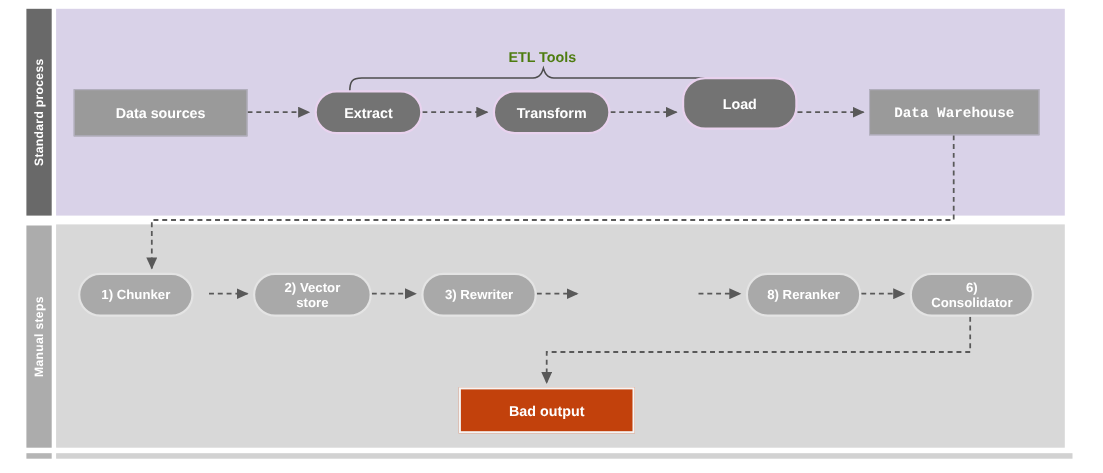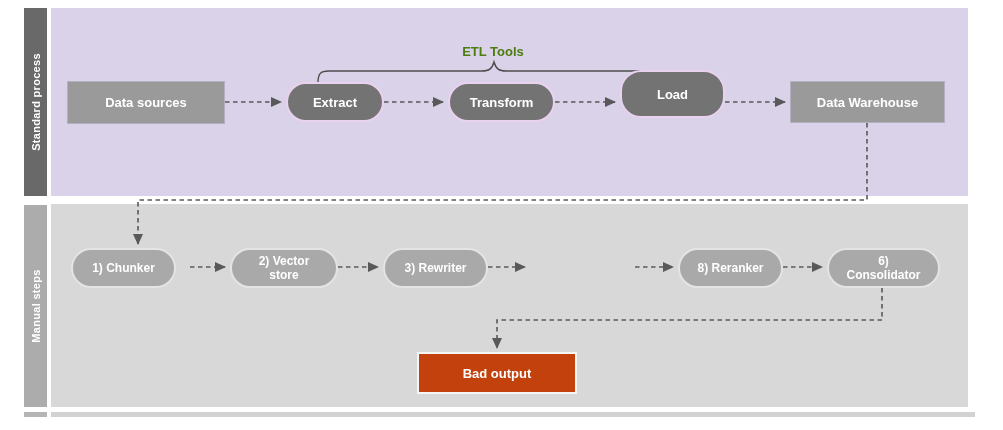--- a/index.html
+++ b/index.html
@@ -43,21 +43,21 @@
   .rect-node { background: #9a9a9a; border: 1px solid #b3b0bf; font-size: 13px; }
   .pill { border-radius: 21px; }
   .purple-pill { background: #737373; border: 2px solid #e9d2ee; font-size: 13px; }
   .gray-pill { background: #a9a9a9; border: 2px solid #e4e4e4; font-size: 12px; line-height: 1.2; }
   .yellow-node { background: #c2410c; border: 2px solid #f5f5f5; font-size: 13px; }
 
   .n-datasources { left: 67px;  top: 81px;  width: 158px; height: 43px; }
   .n-extract     { left: 286px; top: 82px;  width: 98px;  height: 40px; }
   .n-transform   { left: 448px; top: 82px;  width: 107px; height: 40px; }
   .n-load        { left: 620px; top: 70px;  width: 105px; height: 48px; }
-  .n-warehouse   { left: 790px; top: 81px;  width: 155px; height: 42px; }
+  .n-warehouse   { left: 790px; top: 81px;  width: 155px; height: 42px; font-family: Liberation Mono, monospace; }
   .n-chunker     { left: 71px;  top: 248px; width: 105px; height: 40px; }
   .n-vector      { left: 230px; top: 248px; width: 108px; height: 40px; padding: 0 20px; }
   .n-rewriter    { left: 383px; top: 248px; width: 105px; height: 40px; }
   .n-retriever   { left: 530px; top: 248px; width: 105px; height: 40px; }
   .n-reranker    { left: 678px; top: 248px; width: 105px; height: 40px; }
   .n-consolidator{ left: 827px; top: 248px; width: 113px; height: 40px; padding: 0 12px; }
   .n-badoutput   { left: 417px; top: 352px; width: 160px; height: 42px; }
 
   .etl-label {
     position: absolute; z-index: 2;

